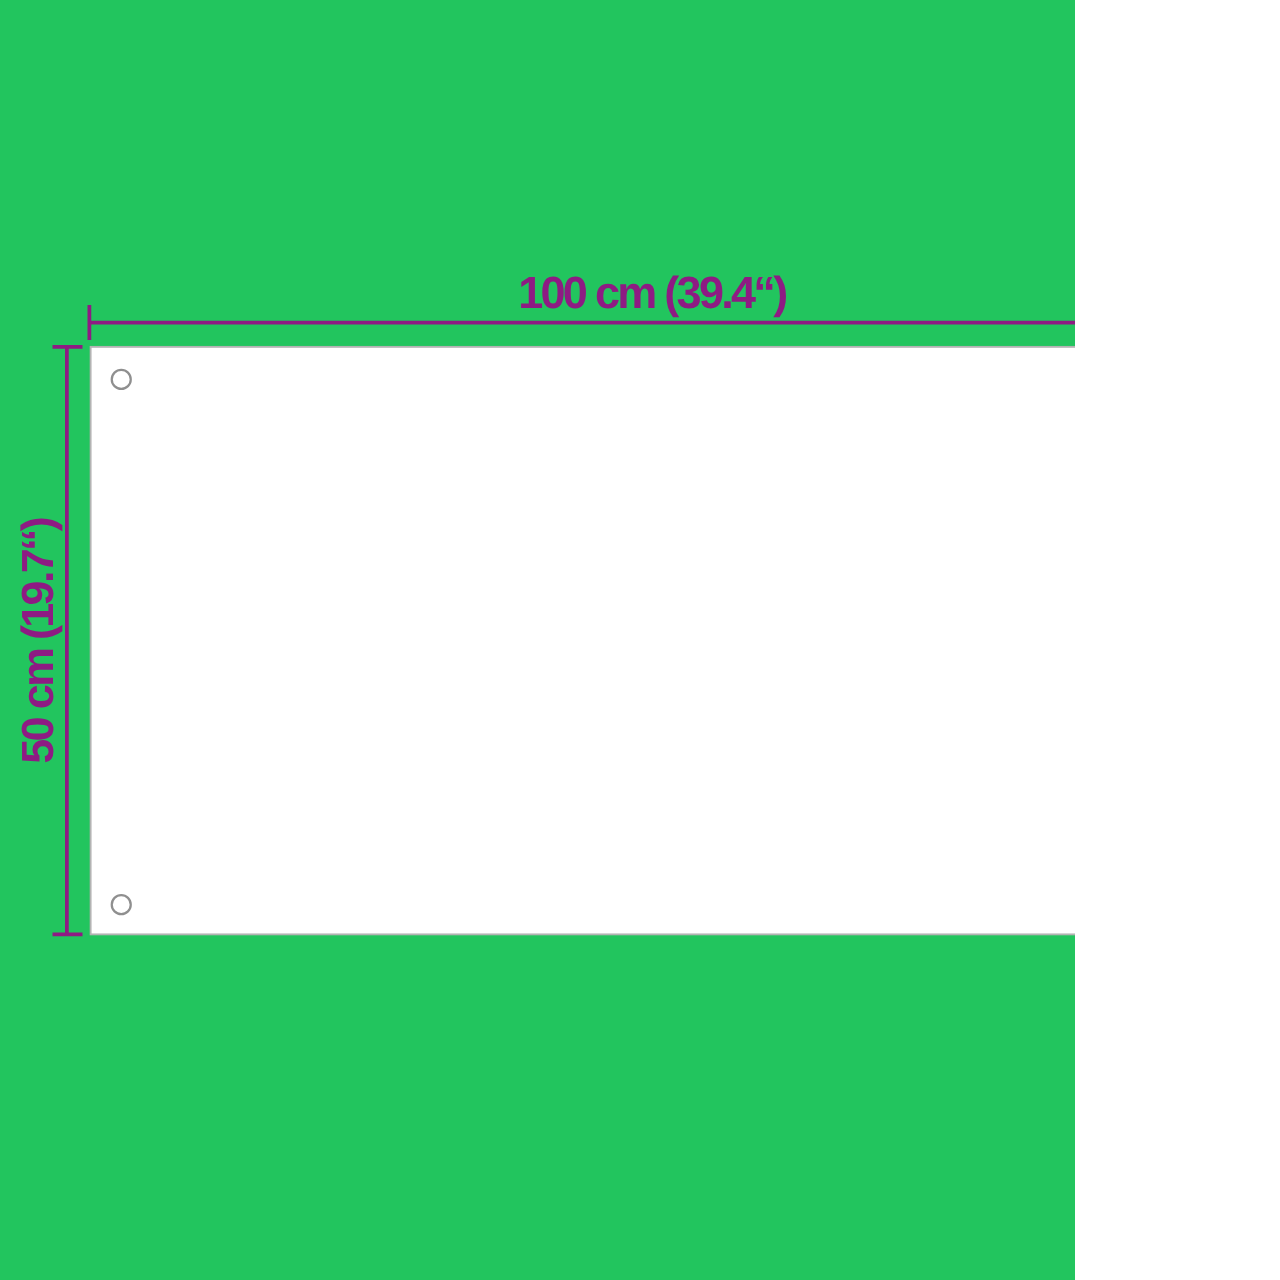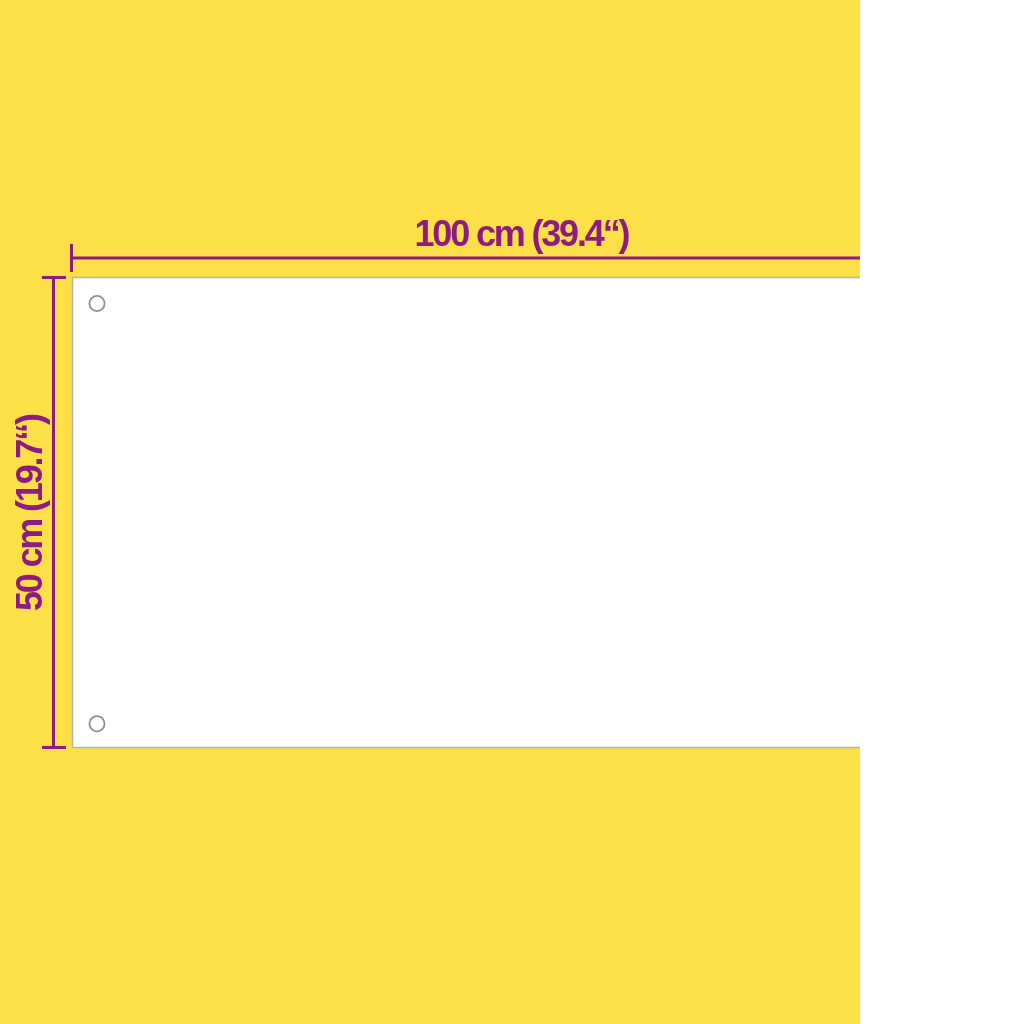--- a/index.html
+++ b/index.html
@@ -1,16 +1,16 @@
 <!DOCTYPE html>
 <html><head>
 <meta charset="utf-8">
 <style>
   html,body{margin:0;padding:0;background:#ffffff;}
-  #stage{position:relative;width:860px;height:1024px;background:#fde047;overflow:hidden;
+  #stage{position:relative;width:860px;height:1024px;background:#22c55e;overflow:hidden;
          font-family:"Liberation Sans", sans-serif;}
 </style>
 </head>
 <body>
 
 <div id="stage">
 <svg width="1024" height="1024" viewBox="0 0 1024 1024" xmlns="http://www.w3.org/2000/svg">
 
   <rect x="72.5" y="277.5" width="935.5" height="470" fill="#ffffff" stroke="#b3b3b3" stroke-width="1.5"></rect>
 

